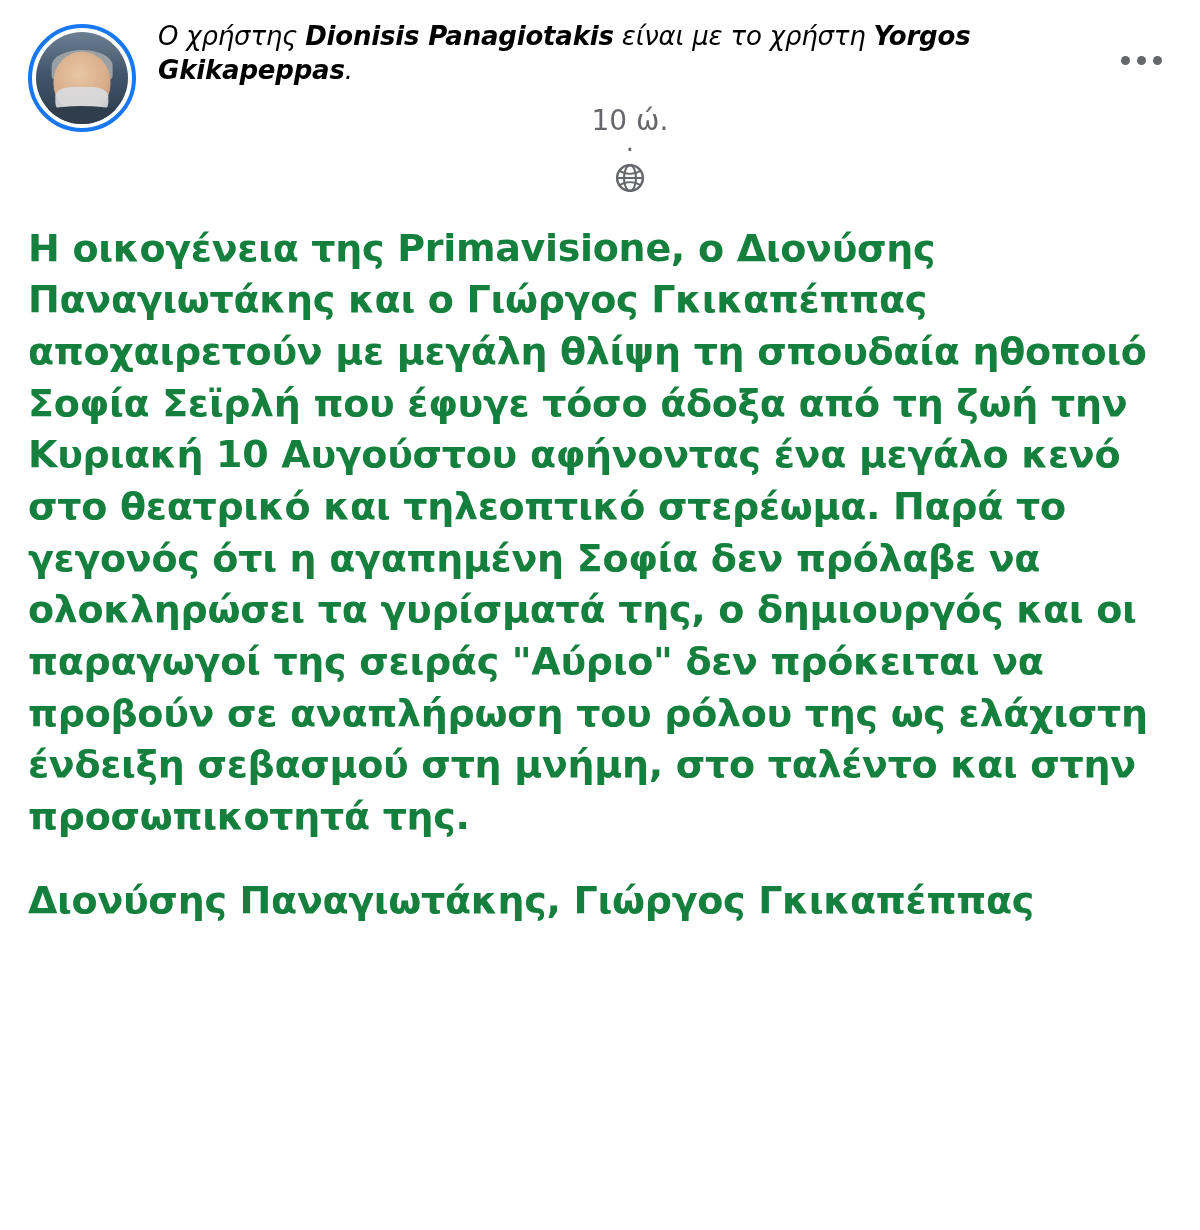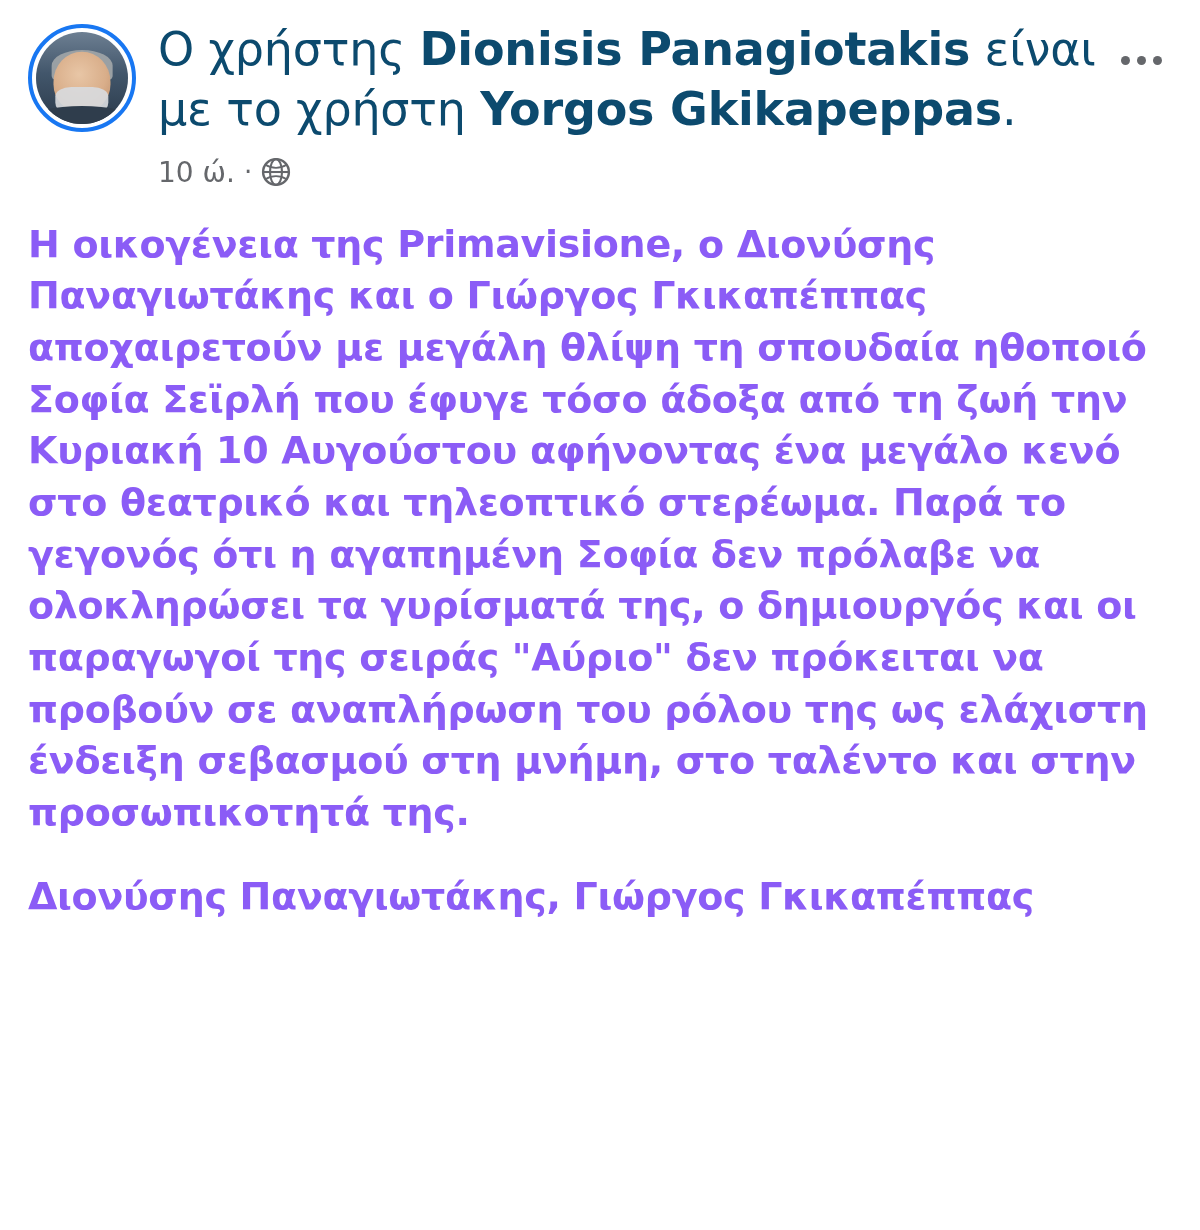--- a/index.html
+++ b/index.html
@@ -84,35 +84,37 @@
     border-radius: 50% 50% 0 0;
     background: #2f3d4c;
   }
   .header-text {
     flex: 1 1 auto;
     padding-left: 22px;
     padding-right: 70px;
     margin-top: -2px;
   }
   .byline {
-    font-size: 46px;
+    font-size: 26px;
     line-height: 1.30;
     font-weight: 400;
-    color: #0c4a6e;
+    color: #000000;
     letter-spacing: -0.2px;
+    font-style: italic;
   }
   .byline b {
     font-weight: 700;
   }
   .meta {
     display: flex;
     align-items: center;
     margin-top: 16px;
     color: #65676b;
     font-size: 28px;
+    flex-direction: column;
   }
   .meta .dot {
     margin: 0 9px;
     font-size: 26px;
     line-height: 1;
   }
   .globe-icon {
     display: inline-block;
     width: 30px;
     height: 30px;
@@ -135,21 +137,21 @@
     height: 9px;
     border-radius: 50%;
     background: #65676b;
     display: block;
   }
   .post-body {
     margin-top: 30px;
     font-size: 38px;
     line-height: 1.36;
     font-weight: 700;
-    color: #8b5cf6;
+    color: #15803d;
     letter-spacing: -0.3px;
     word-wrap: break-word;
   }
   .post-body p {
     margin: 0;
   }
   .post-body p.spacer {
     margin-top: 32px;
   }
 </style>

